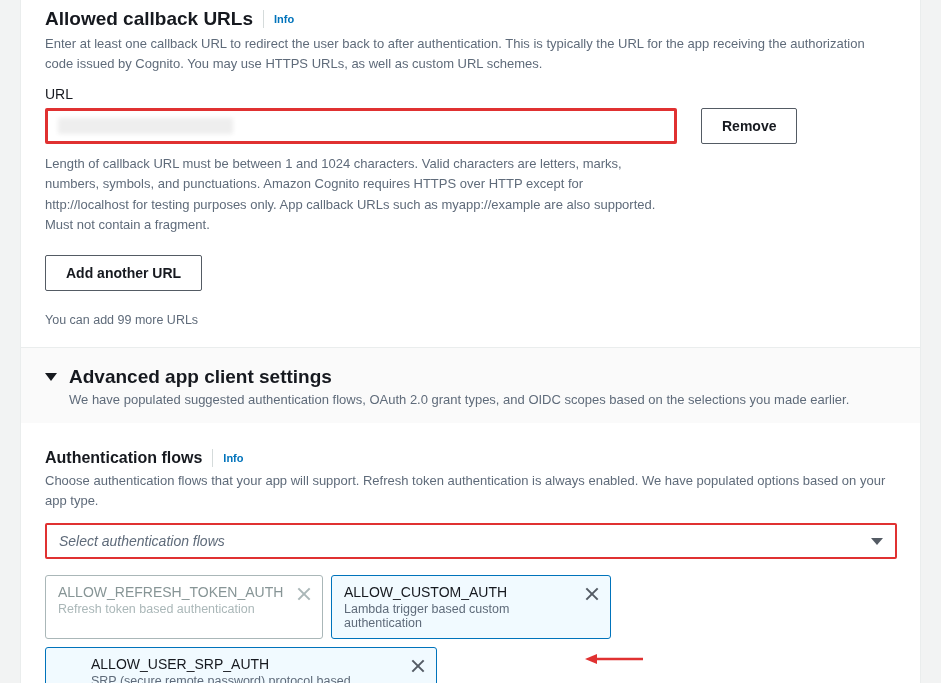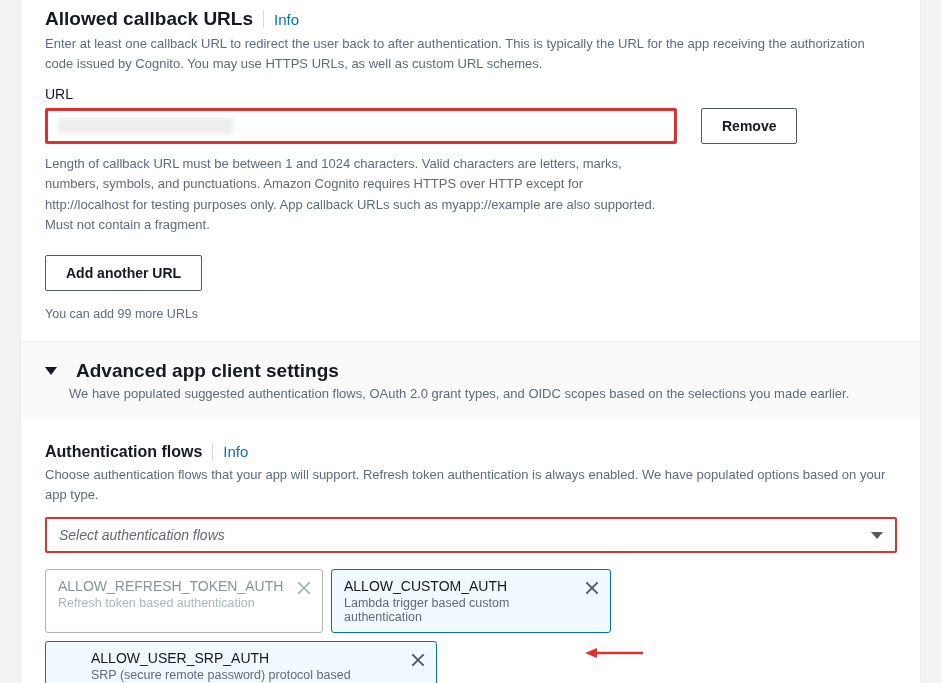--- a/index.html
+++ b/index.html
@@ -35,22 +35,22 @@
     font-weight: 700;
     color: #16191f;
   }
   .divider-v {
     width: 1px;
     height: 18px;
     background: #d5dbdb;
   }
   .info-link {
     color: #0073bb;
-    font-weight: 400;
-    font-size: 15px;
+    font-weight: 700;
+    font-size: 11px;
     cursor: pointer;
   }
   .desc {
     color: #5f6b7a;
     font-size: 13px;
     line-height: 1.55;
     margin-bottom: 12px;
   }
   .label {
     font-size: 14px;
@@ -96,36 +96,36 @@
   .hint {
     color: #5f6b7a;
     font-size: 13px;
     line-height: 1.55;
     max-width: 620px;
     margin-top: 10px;
   }
   .small {
     color: #5f6b7a;
     font-size: 12.5px;
-    margin-top: 16px;
+    margin-top: 22px;
   }
   .gap { height: 20px; }
 
   
   .adv-panel {
     background: #fafafa;
     border-left: 1px solid #eaeded;
     border-right: 1px solid #eaeded;
     margin: 0 20px;
     padding: 18px 24px 16px;
   }
   .adv-row {
     display: flex;
     align-items: center;
-    gap: 19px;
+    gap: 12px;
   }
   .caret-down {
     width: 0; height: 0;
     border-left: 6px solid transparent;
     border-right: 6px solid transparent;
     border-top: 8px solid #16191f;
     cursor: pointer;
   }
   .adv-title {
     font-size: 19px;

